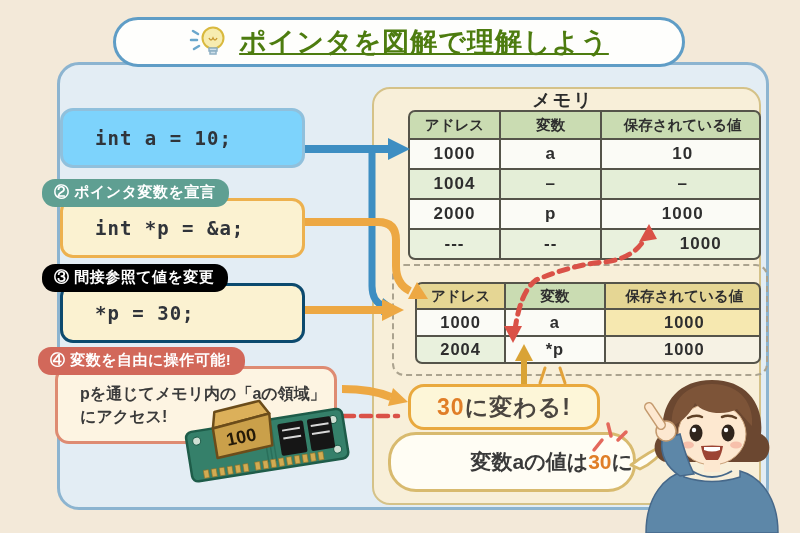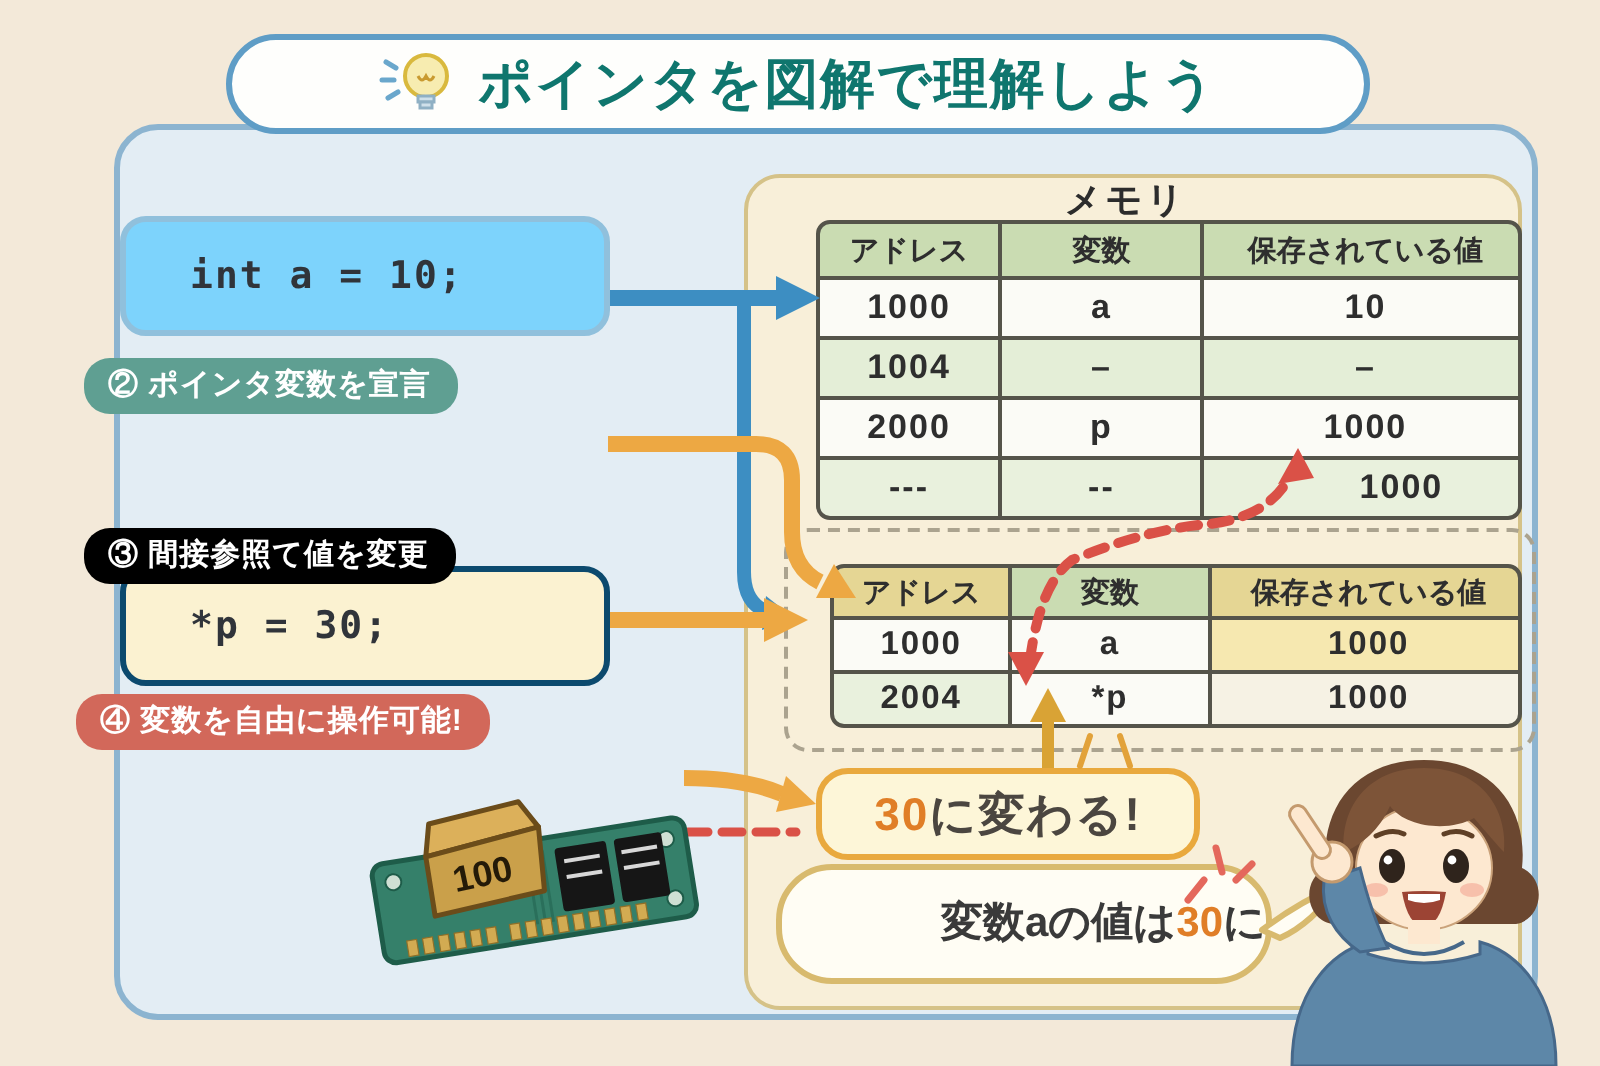--- a/index.html
+++ b/index.html
@@ -5,21 +5,21 @@
   html,body{margin:0;padding:0;background:#f3e9d9;}
   .stage{position:relative;width:800px;height:533px;overflow:hidden;background:#f3e9d9;
          font-family:"Liberation Sans",sans-serif;}
   .panel-blue{position:absolute;left:57px;top:62px;width:706px;height:442px;
 edges:0;background:#e3edf4;border:3px solid #8cb4d0;border-radius:22px;}
   .panel-cream{position:absolute;left:372px;top:87px;width:385px;height:414px;
          background:#f8efd9;border:2.5px solid #d5c288;border-radius:18px;}
   .title-pill{position:absolute;left:113px;top:17px;width:566px;height:44px;
          background:#fefefc;border:3.5px solid #5f9dc6;border-radius:26px;
          display:flex;align-items:center;justify-content:center;gap:10px;}
-  .title-pill .t{font-size:27px;font-weight:800;color:#0f766e;letter-spacing:1px;}
+  .title-pill .t{font-size:27px;font-weight:800;color:#4d7c0f;letter-spacing:1px;text-decoration:underline;}
   .mem-label{position:absolute;left:408px;top:88px;width:310px;text-align:center;
          font-size:18px;font-weight:800;color:#2c2c2c;letter-spacing:2px;}
   
   .tbl{position:absolute;display:grid;grid-template-columns:25.5% 28.5% 46%;
        gap:2px;background:#55544a;border:2.5px solid #55544a;border-radius:7px;overflow:hidden;}
   .tbl .c{display:flex;align-items:center;justify-content:center;font-weight:700;color:#2e2e2e;}
   .tbl1{left:408px;top:110px;width:349px;}
   .tbl1 .hc{height:26px;font-size:14.5px;background:#cadcb2;}
   .tbl1 .dc{height:28px;font-size:17px;letter-spacing:1px;}
   .tbl2{left:415px;top:282px;width:342px;}
@@ -153,27 +153,34 @@
     </g>
 
     <path d="M344,416 H398" stroke="#da5147" stroke-width="4.5" fill="none" stroke-dasharray="10 7" stroke-linecap="round"></path>
   </svg>
 
   <div class="codebox cb1">
     <span class="code">int a = 10;</span>
   </div>
 
   <div class="badge b2">② ポインタ変数を宣言</div>
+  <div class="codebox cb2">
+    <span class="code">int *p = &amp;a;</span>
+  </div>
 
   <div class="badge b3">③ 間接参照て値を変更</div>
   <div class="codebox cb3">
     <span class="code">*p = 30;</span>
   </div>
 
   <div class="badge b4">④ 変数を自由に操作可能!</div>
+  <div class="notebox">
+    <span class="n">pを通じてメモリ内の「aの領域」</span>
+    <span class="n">にアクセス!</span>
+  </div>
 
   <div class="changebox">
     <span class="hl">30</span>
       <span>に変わる!</span>
   </div>
   <svg class="spot z6" style="left:530px;top:364px;" width="44" height="22" viewBox="0 0 44 22">
     <g stroke="#e2a23a" stroke-width="3" stroke-linecap="round">
       <line x1="10" y1="19" x2="15" y2="4"></line>
         <line x1="30" y1="4" x2="35" y2="19"></line>
     </g>

